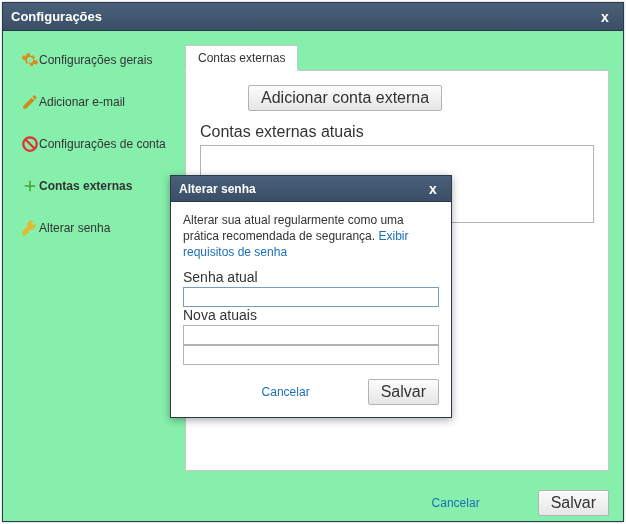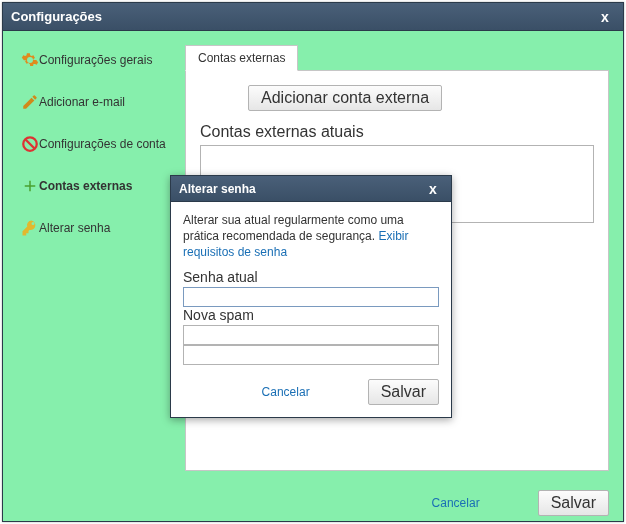--- a/index.html
+++ b/index.html
@@ -266,21 +266,21 @@
     <div class="modal-body">
       <div class="desc">
         <span>Alterar sua atual regularmente como uma prática recomendada de segurança.</span>
         <span> </span>
         <span class="link">Exibir requisitos de senha</span>
       </div>
 
       <label class="field-label">Senha atual</label>
       <input type="password" class="text-input" autofocus="" value="" style="">
 
-      <label class="field-label">Nova spam</label>
+      <label class="field-label">Nova atuais</label>
       <input type="password" class="text-input plain" value="" style="">
 
       <input type="password" class="text-input plain" value="" style="">
     </div>
     <div class="modal-footer">
       <span class="link">Cancelar</span>
       <button class="btn">Salvar</button>
     </div>
   </div>
 

